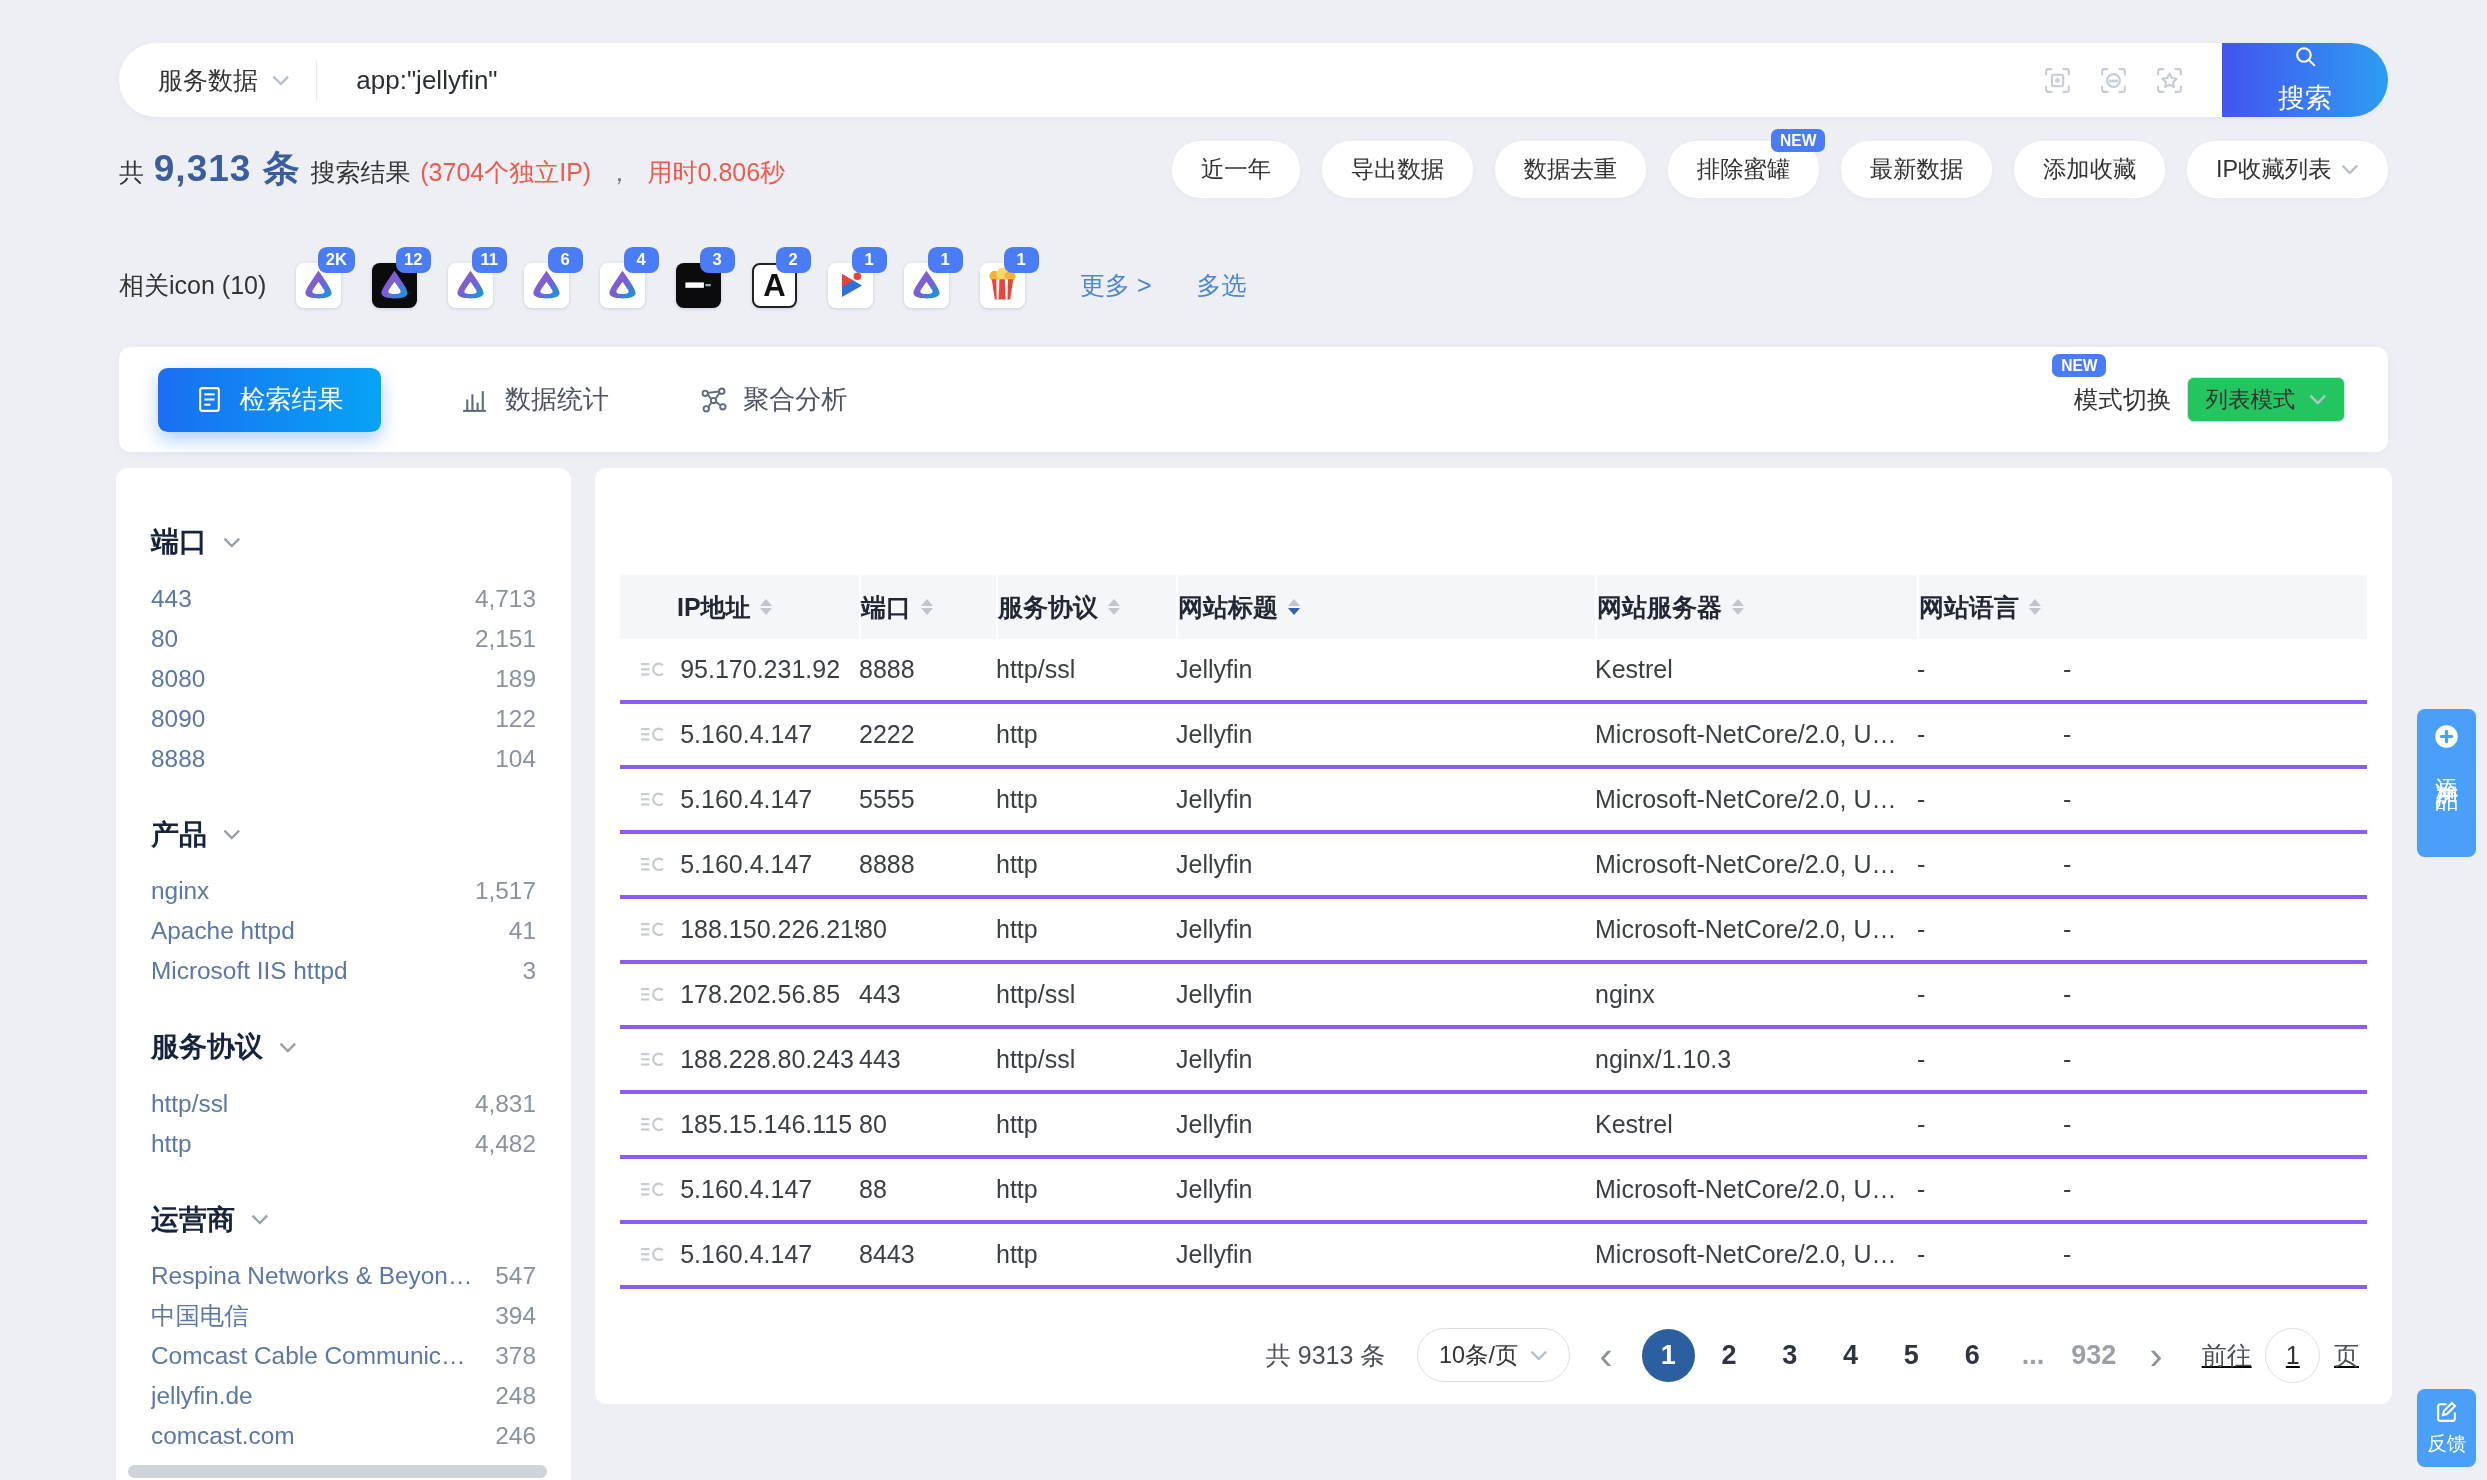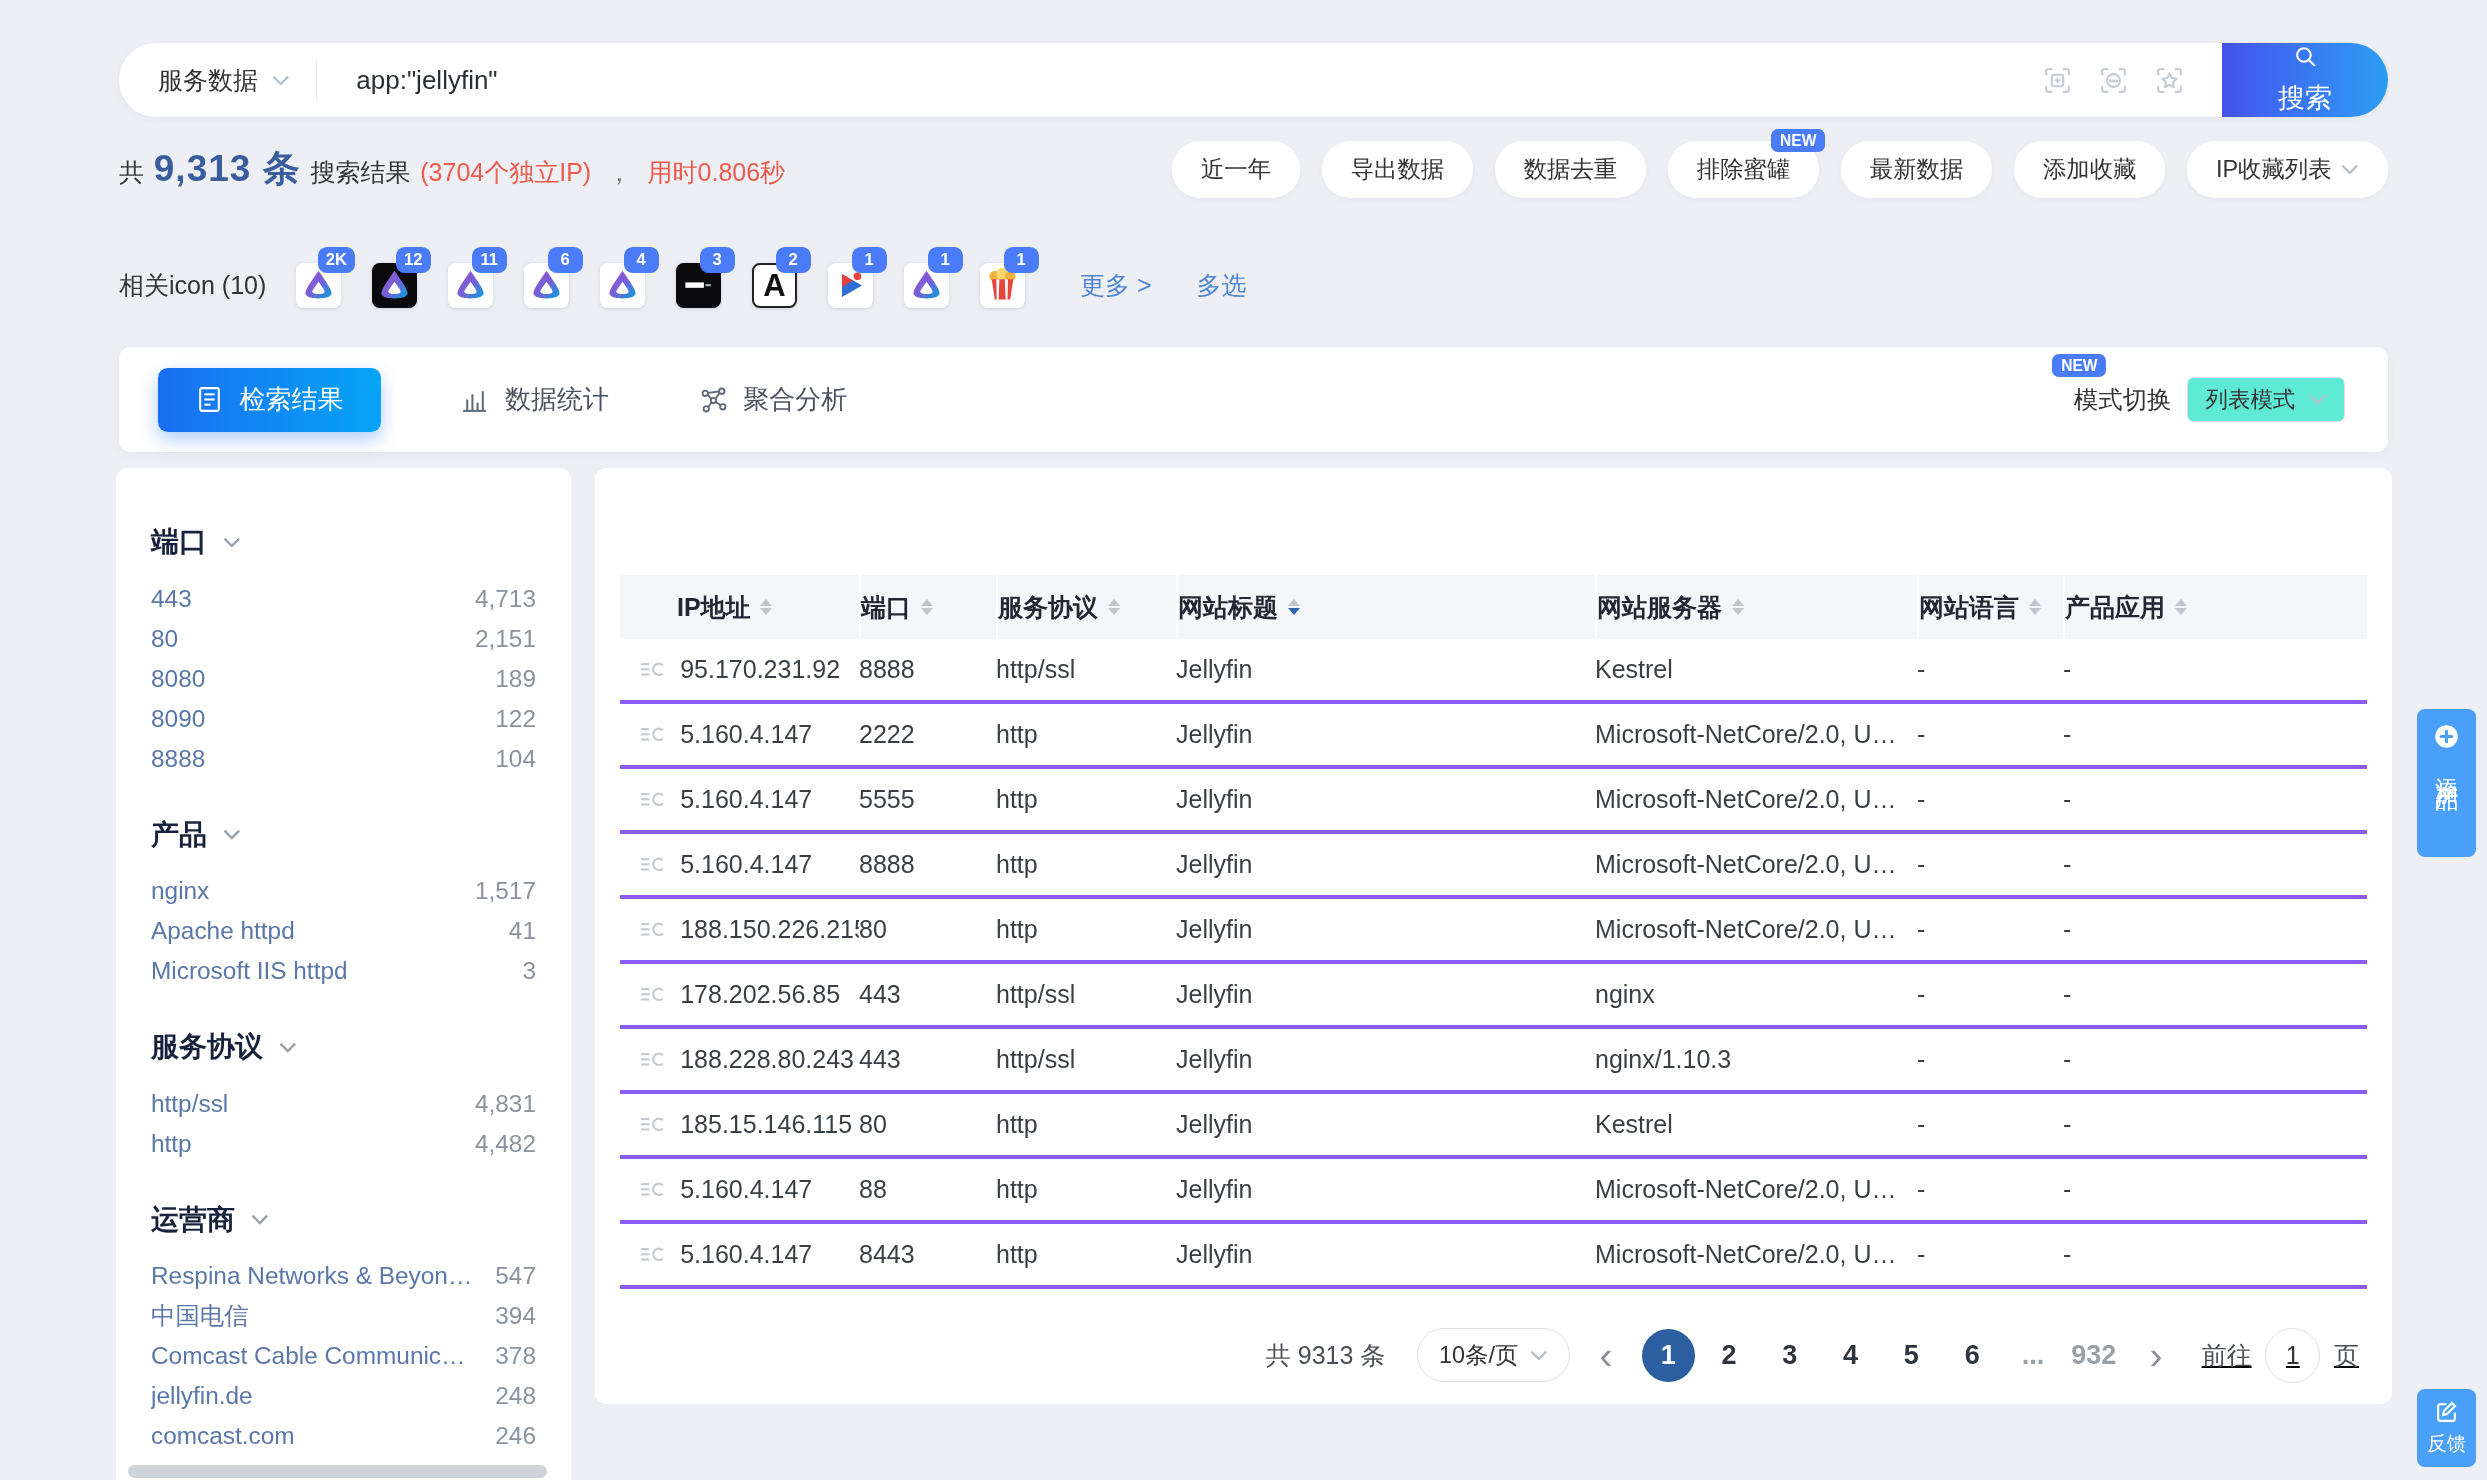--- a/index.html
+++ b/index.html
@@ -61,21 +61,21 @@
     border-radius:11.7px; display:flex; align-items:center; box-shadow:0 2px 9.8px rgba(60,80,120,.05); }
   .tabs { display:flex; align-items:center; margin-left:39px; gap:70px; }
   .tab { display:flex; align-items:center; gap:15.6px; border:none; background:transparent; cursor:pointer;
     font-size:26px; color:#4c5260; height:64px; padding:0 9.8px; font-family:inherit; }
   .tab .tab-icon { display:flex; } .tab .tab-icon svg { width:29px; height:29px; }
   .tab.active { background:linear-gradient(90deg,#1a6ef2,#06a4f6); color:#fff; border-radius:9.8px;
     padding:0 37px; box-shadow:0 7.8px 17.6px rgba(26,118,242,.35); }
   .mode-switch { margin-left:auto; margin-right:43px; display:flex; align-items:center; gap:15.6px; position:relative; }
   .mode-new { position:absolute; top:-23.4px; left:-21.5px; }
   .mode-label { font-size:24.4px; color:#333; }
-  .mode-select { width:158px; height:45px; border:1px solid #dcdfe6; border-radius:6.8px; background:#5eead4;
+  .mode-select { width:158px; height:45px; border:1px solid #dcdfe6; border-radius:6.8px; background:#22c55e;
     display:flex; align-items:center; justify-content:space-between; padding:0 17.6px; cursor:pointer; }
   .mode-select-value { font-size:22.4px; color:#333; }
 
   
   .sidebar-card { position:absolute; left:116px; top:468px; width:455px; height:1012px; background:#fff;
     border-radius:11.7px 11.7px 0 0; padding:55px 35px 0 35px; }
   .f-section { margin-bottom:37px; }
   .f-title-row { display:flex; align-items:center; gap:15.6px; cursor:pointer; margin-bottom:17.6px; }
   .f-title { font-size:28px; font-weight:bold; color:#17233d; }
   .f-chev { display:flex; color:#98a0ac; }
@@ -553,27 +553,20 @@
   </div>
           <div class="th col5">
     <span class="th-label">网站服务器</span>
     <span class="carets">
               <i class="caret up"></i>
               <i class="caret down"></i>
             </span>
   </div>
           <div class="th col6">
     <span class="th-label">网站语言</span>
-    <span class="carets">
-              <i class="caret up"></i>
-              <i class="caret down"></i>
-            </span>
-  </div>
-          <div class="th col7">
-    <span class="th-label">产品应用</span>
     <span class="carets">
               <i class="caret up"></i>
               <i class="caret down"></i>
             </span>
   </div>
         </div>
       <div id="tbody">
           <div class="tr">
     <div class="td col1">
       <span class="expand-icon">

